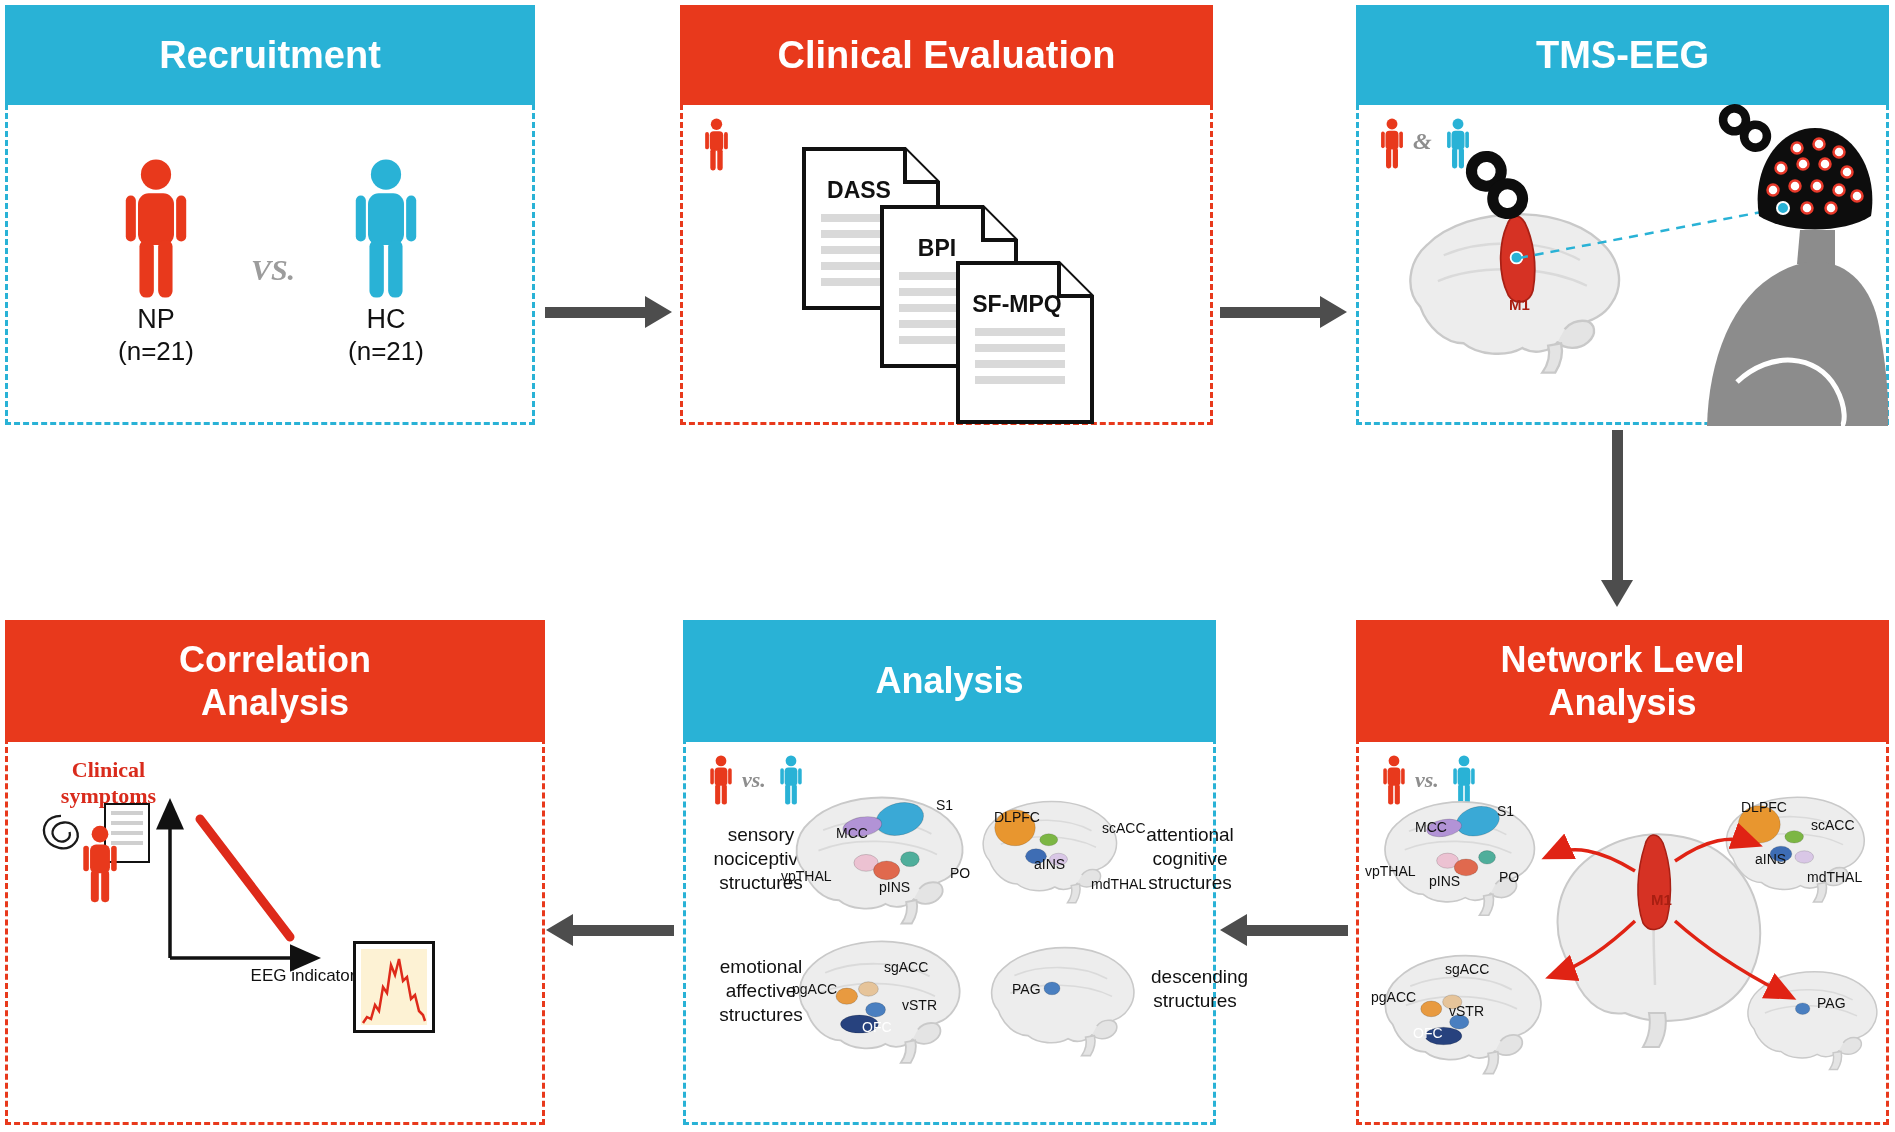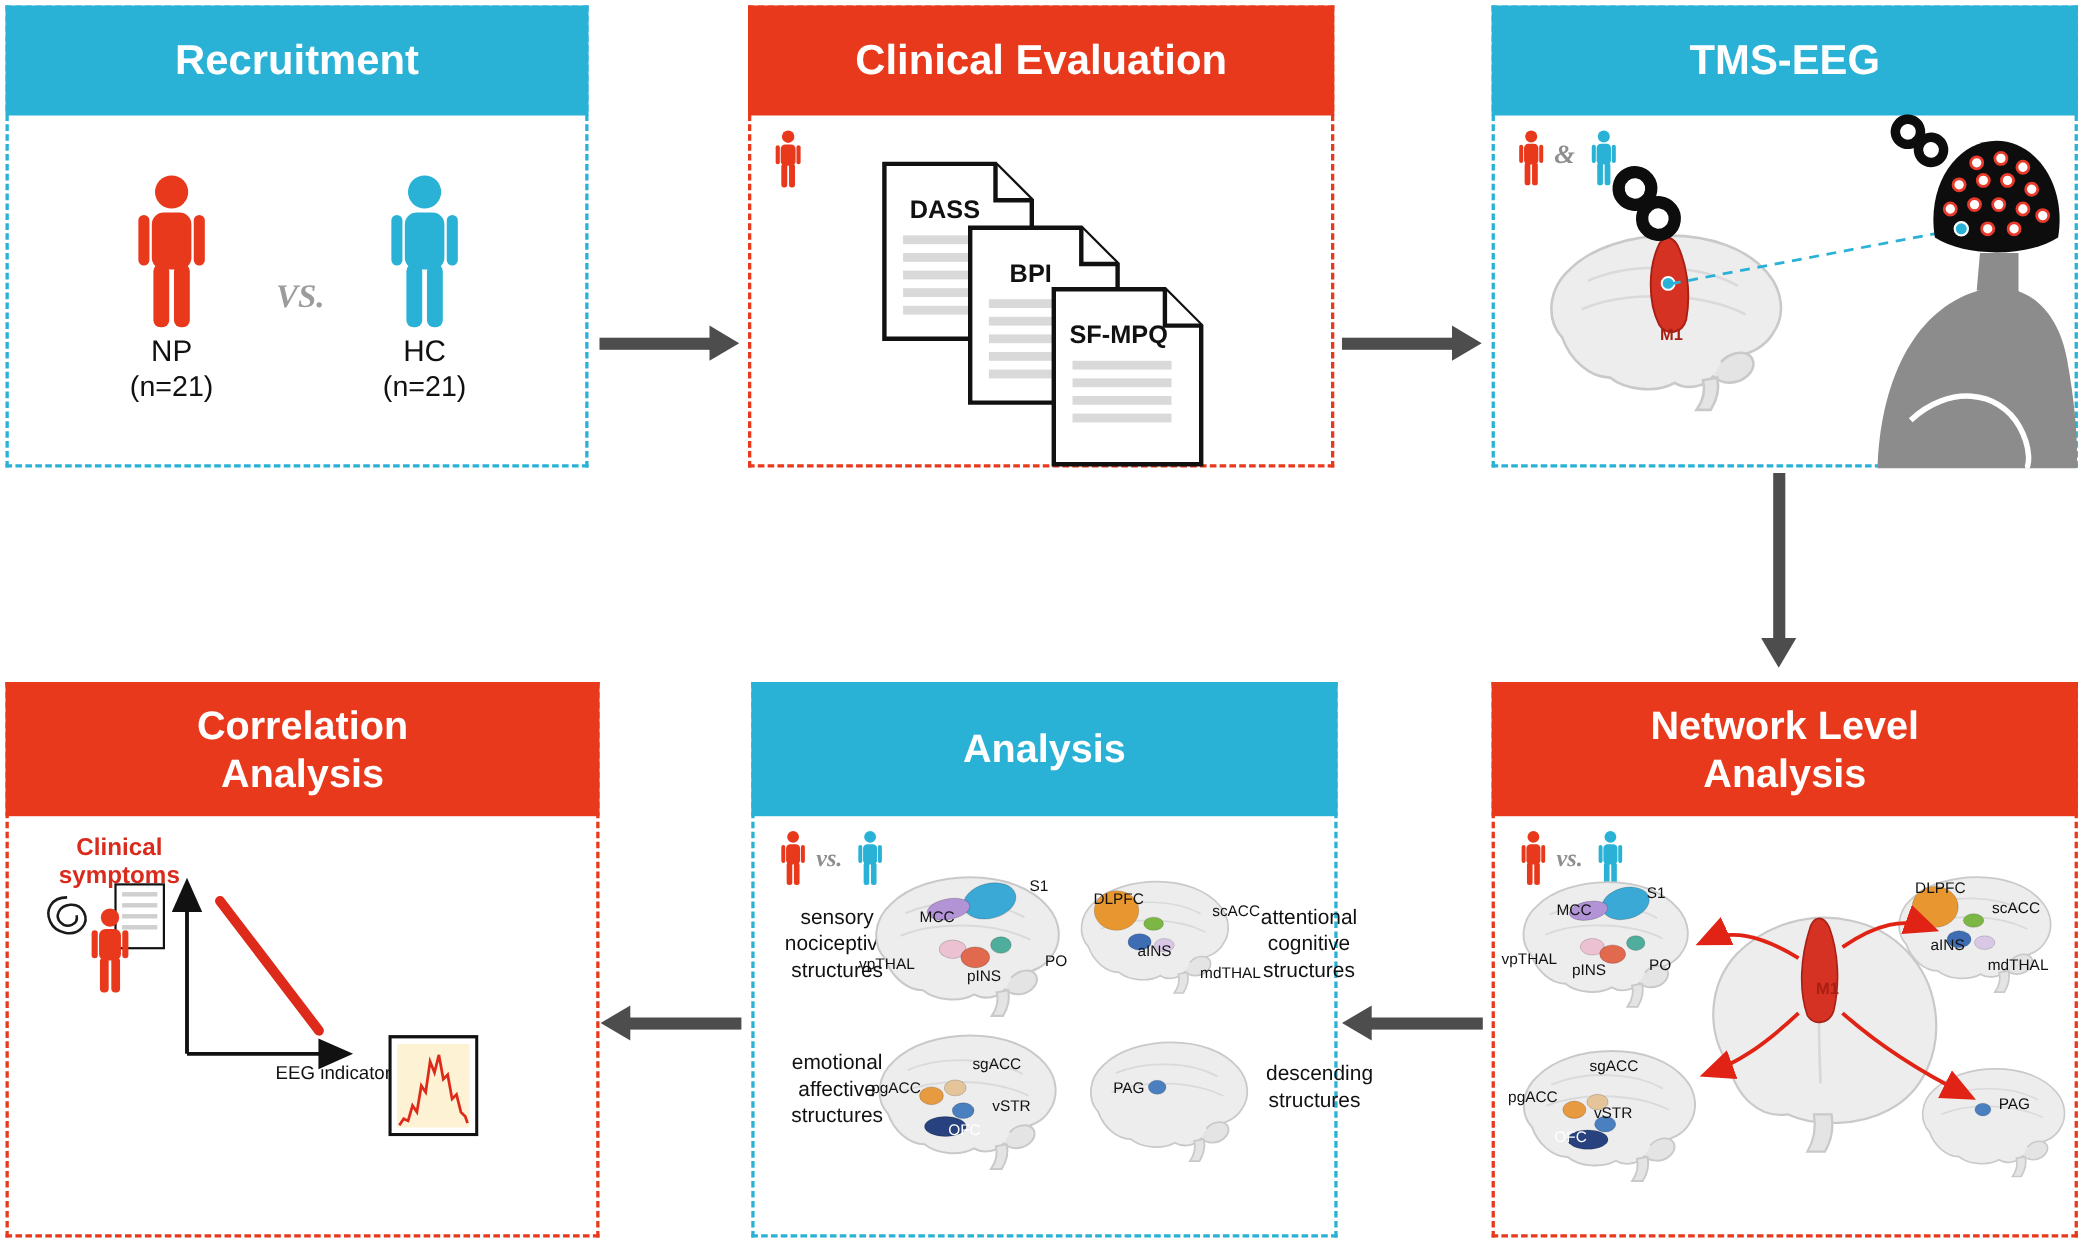--- a/index.html
+++ b/index.html
@@ -36,21 +36,21 @@
   .head-left{position:absolute;width:0;height:0;border-top:16px solid transparent;
     border-bottom:16px solid transparent;border-right:27px solid var(--arrow);}
   .head-down{position:absolute;width:0;height:0;border-left:16px solid transparent;
     border-right:16px solid transparent;border-top:27px solid var(--arrow);}
   .b-main{fill:#ededed;stroke:#c9c9c9;stroke-width:2;}
   .b-cb,.b-stem{fill:#e4e4e4;stroke:#c9c9c9;stroke-width:2;}
   .b-sulci{stroke:#dadada;stroke-width:2;fill:none;}
   .doc-title{font-family:"Liberation Sans",sans-serif;font-weight:bold;font-size:23px;fill:#111;}
   .mini-doc{position:absolute;background:#fff;border:2.5px solid #111;}
   .mini-doc .line{height:4px;background:#cfcfcf;margin:6px 5px 0 5px;}
-  .red-text{color:#d92b1c;font-weight:bold;font-size:22px;text-align:center;line-height:1.2;}
+  .red-text{color:#d92b1c;font-weight:bold;font-size:22px;text-align:center;line-height:1.2;font-family:Liberation Serif, serif;}
   .black-text{color:#111;font-size:17px;text-align:center;line-height:1.25;}
 </style>
 </head>
 <body>
 
 <div class="canvas">
 
   <svg width="0" height="0" style="position:absolute" aria-hidden="true">
     <defs>
       <g id="person-shape">

